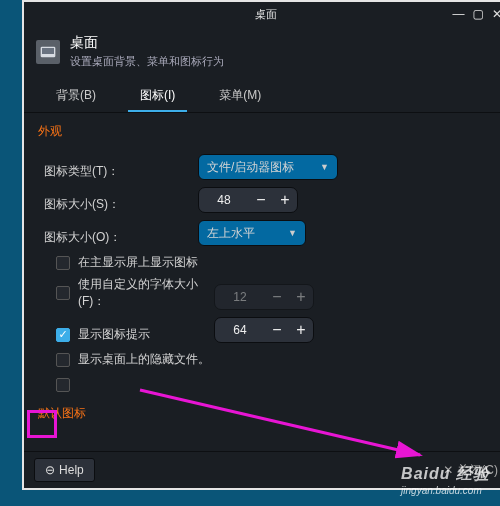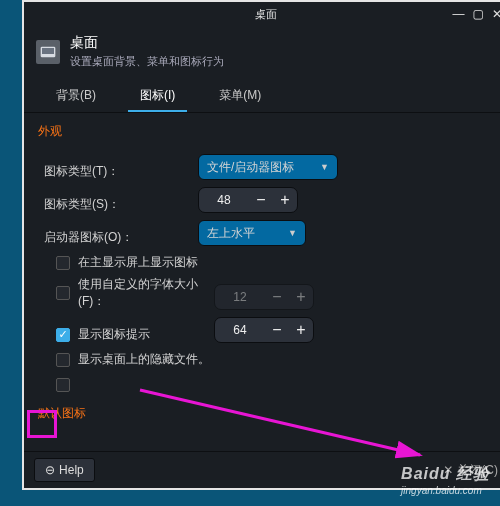--- a/index.html
+++ b/index.html
@@ -230,30 +230,30 @@
 
     <div class="row">
       <div class="row-label">图标类型(T)：</div>
       <div class="combo" style="min-width:140px">
         <span>文件/启动器图标</span>
         <span class="chev">▼</span>
       </div>
     </div>
 
     <div class="row">
-      <div class="row-label">图标类型(S)：</div>
+      <div class="row-label">图标大小(S)：</div>
       <div class="spinner">
         <span class="val">48</span>
         <span class="btn">−</span>
         <span class="btn">+</span>
       </div>
     </div>
 
     <div class="row">
-      <div class="row-label">启动器图标(O)：</div>
+      <div class="row-label">图标大小(O)：</div>
       <div class="combo">
         <span>左上水平</span>
         <span class="chev">▼</span>
       </div>
     </div>
 
     <div class="checkrow">
       <span class="checkbox"></span>
       <span>在主显示屏上显示图标</span>
     </div>

